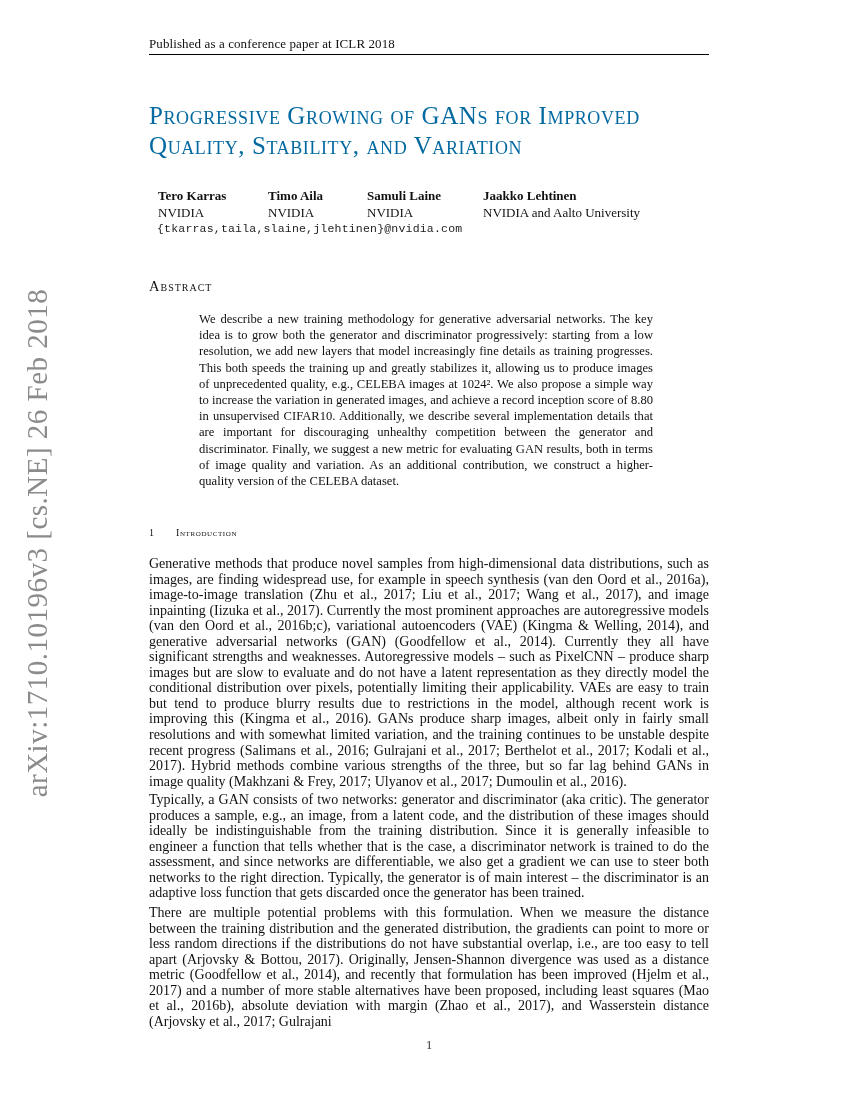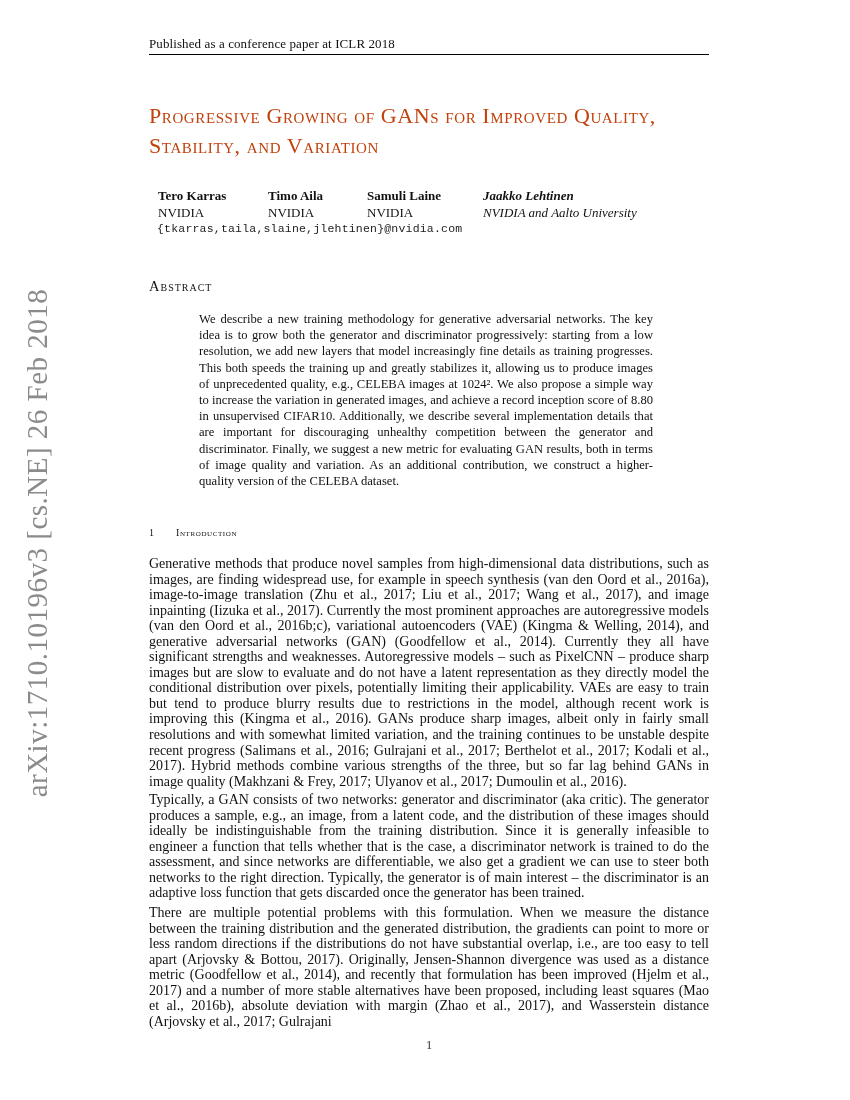--- a/index.html
+++ b/index.html
@@ -26,25 +26,25 @@
     left: 149px;
     top: 54px;
     width: 560px;
     border-top: 1.4px solid #000;
   }
   .paper-title {
     position: absolute;
     left: 149px;
     top: 101px;
     width: 575px;
-    font-size: 22px;
+    font-size: 25px;
     line-height: 30px;
     font-variant: small-caps;
     letter-spacing: 0.6px;
-    color: #c2410c;
+    color: #0369a1;
   }
   .author-row { position: absolute; top: 188px; left: 0; width: 850px; height: 34px; }
   .author-col { position: absolute; top: 0; }
   .author-col .name { font-weight: bold; font-size: 13px; display: block; }
   .author-col .affil { font-size: 13px; display: block; margin-top: 1px; }
   .author-emails {
     position: absolute;
     left: 157px;
     top: 222px;
     font-family: "Liberation Mono", monospace;
@@ -130,21 +130,21 @@
       <span class="affil">NVIDIA</span>
     </div>
     <div class="author-col" style="left:268px;">
       <span class="name">Timo Aila</span>
       <span class="affil">NVIDIA</span>
     </div>
     <div class="author-col" style="left:367px;">
       <span class="name">Samuli Laine</span>
       <span class="affil">NVIDIA</span>
     </div>
-    <div class="author-col" style="left:483px;font-style:italic;">
+    <div class="author-col" style="left:483px;">
       <span class="name">Jaakko Lehtinen</span>
       <span class="affil">NVIDIA and Aalto University</span>
     </div>
   </div>
 
   <div class="author-emails">{tkarras,taila,slaine,jlehtinen}@nvidia.com</div>
 
   <div class="abstract-heading">Abstract</div>
   <div class="abstract-body">We describe a new training methodology for generative adversarial networks. The key idea is to grow both the generator and discriminator progressively: starting from a low resolution, we add new layers that model increasingly fine details as training progresses. This both speeds the training up and greatly stabilizes it, allowing us to produce images of unprecedented quality, e.g., CELEBA images at 1024². We also propose a simple way to increase the variation in generated images, and achieve a record inception score of 8.80 in unsupervised CIFAR10. Additionally, we describe several implementation details that are important for discouraging unhealthy competition between the generator and discriminator. Finally, we suggest a new metric for evaluating GAN results, both in terms of image quality and variation. As an additional contribution, we construct a higher-quality version of the CELEBA dataset.</div>
 

